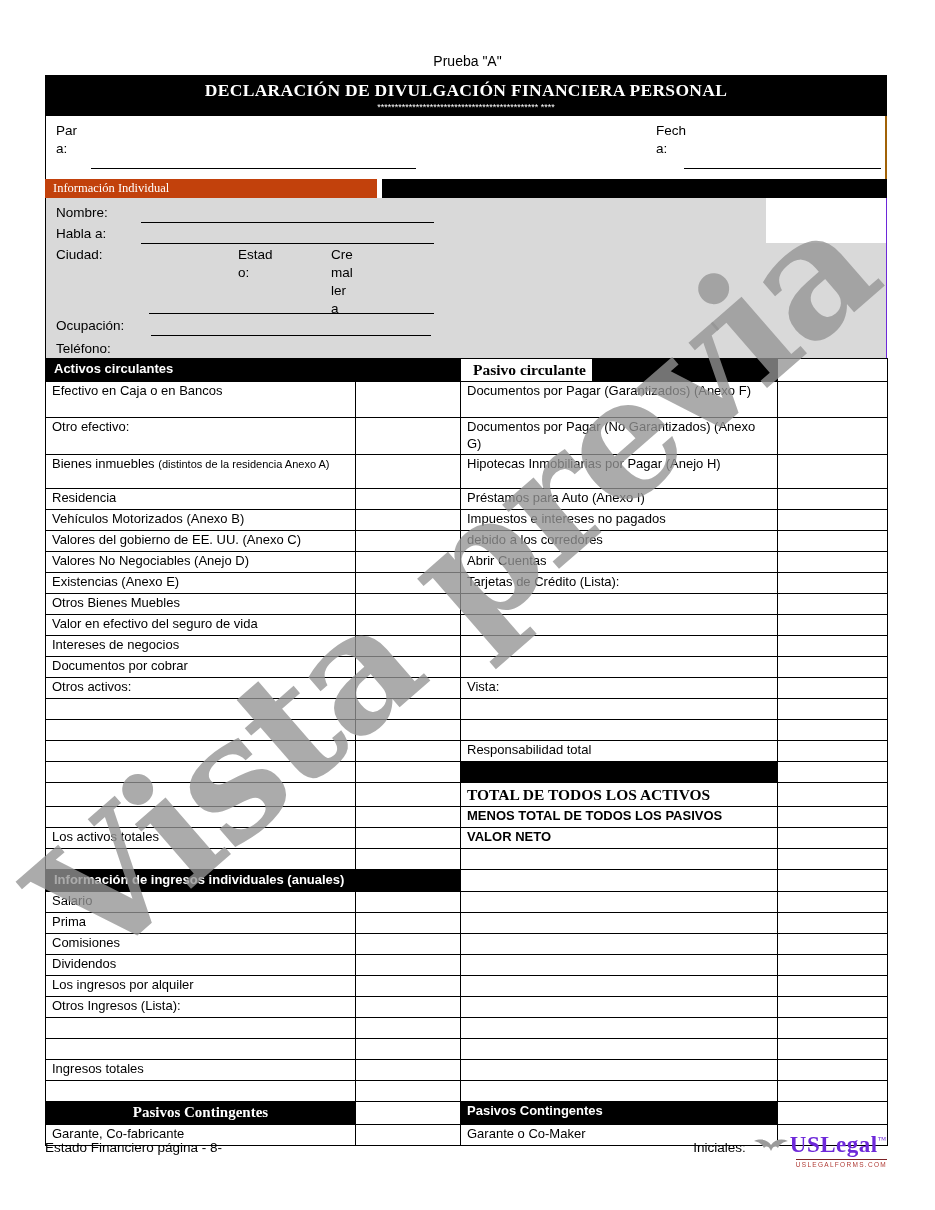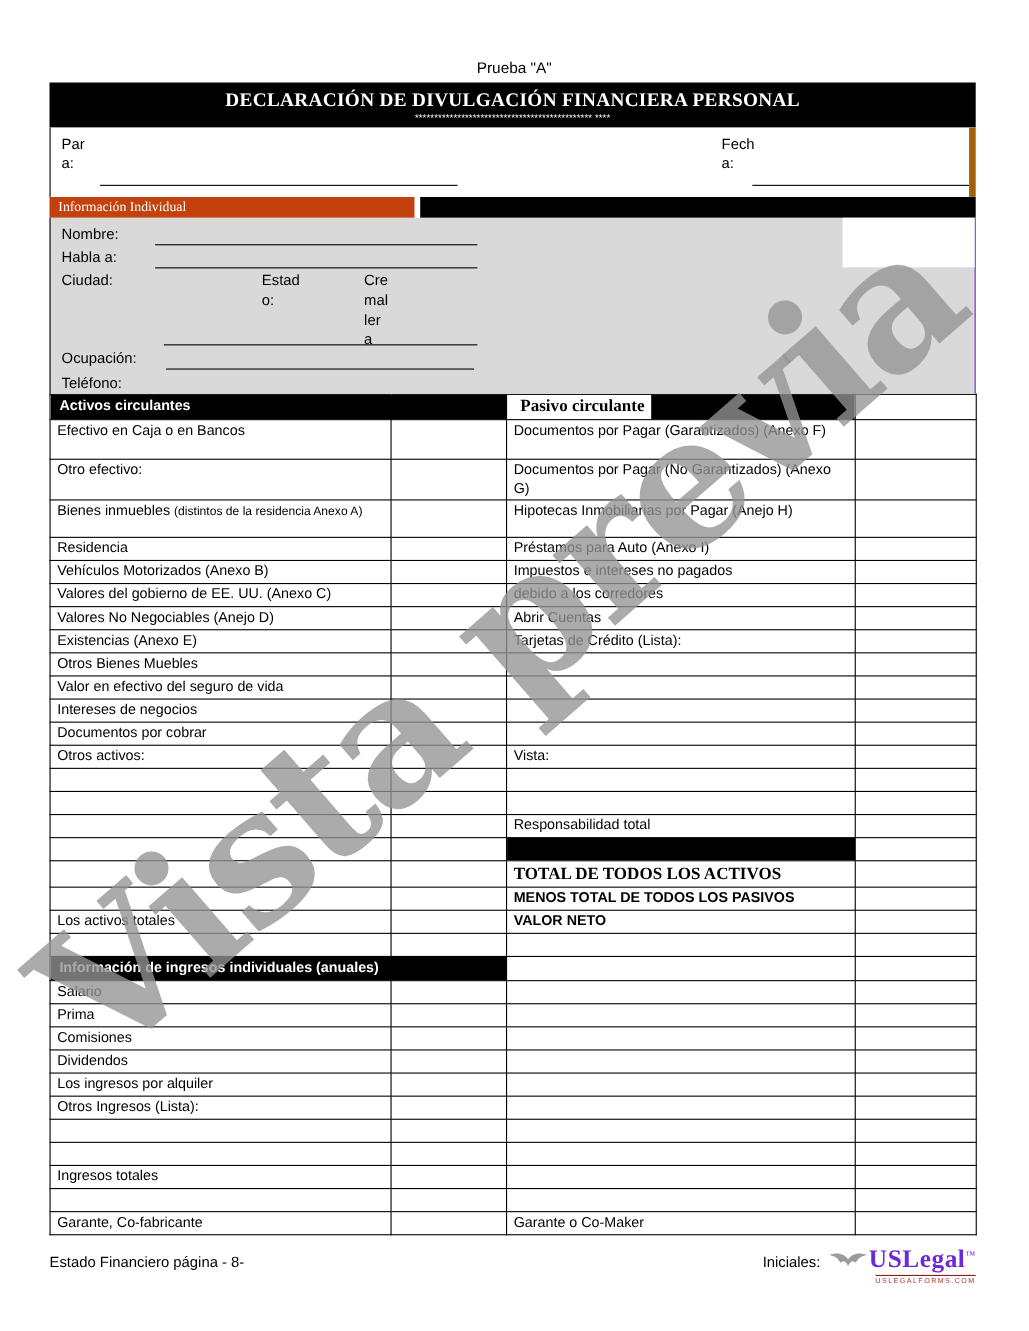--- a/index.html
+++ b/index.html
@@ -8,21 +8,21 @@
   .page { position:relative; width:935px; height:1210px; background:#fff; overflow:hidden; }
 
   .exhibit { position:absolute; top:53px; left:0; width:935px; text-align:center; font-size:14px; }
 
   .form { position:absolute; left:45px; top:75px; width:842px; }
 
   .titlebar { background:#000; color:#fff; text-align:center; padding:5px 0 4px; }
   .title { font-family:"Liberation Serif", serif; font-weight:bold; font-size:17.5px; letter-spacing:.3px; }
   .stars { font-size:9px; line-height:9px; margin-top:2px; color:#fff; }
 
-  .pararow { position:relative; height:63px; border-left:1px solid #000; border-right:6px solid #a16207; background:#fff; }
+  .pararow { position:relative; height:63px; border-left:1px solid #000; border-right:2px solid #a16207; background:#fff; }
   .plabel { position:absolute; white-space:pre-line; font-size:13.5px; line-height:18px; }
   .fill-line { position:absolute; border-bottom:1px solid #000; height:1px; }
 
   .infobar { display:flex; height:19px; }
   .infobar .seg1 { width:332px; background:#c2410c; color:#fff; font-size:12.5px; padding:2px 0 0 8px; white-space:nowrap;font-family:Liberation Serif, serif; }
   .infobar .gap  { width:5px; background:#fff; }
   .infobar .seg2 { flex:1; background:#000; }
 
   .graysec { position:relative; height:160px; background:#d9d9d9; border-left:1px solid #000; border-right:1px solid #6d28d9; font-size:13.5px; }
   .whitepatch { position:absolute; right:0; top:0; width:120px; height:45px; background:#fff; }
@@ -312,20 +312,26 @@
         <td></td>
       </tr>
       <tr>
         <td></td>
         <td></td>
         <td></td>
         <td></td>
       </tr>
 
       <tr>
+        <td class="cont-left">Pasivos Contingentes</td>
+        <td></td>
+        <td class="cont-right">Pasivos Contingentes</td>
+        <td></td>
+      </tr>
+      <tr>
         <td>Garante, Co-fabricante</td>
         <td></td>
         <td>Garante o Co-Maker</td>
         <td></td>
       </tr>
     </tbody>
       </table>
 
   </div>
 

